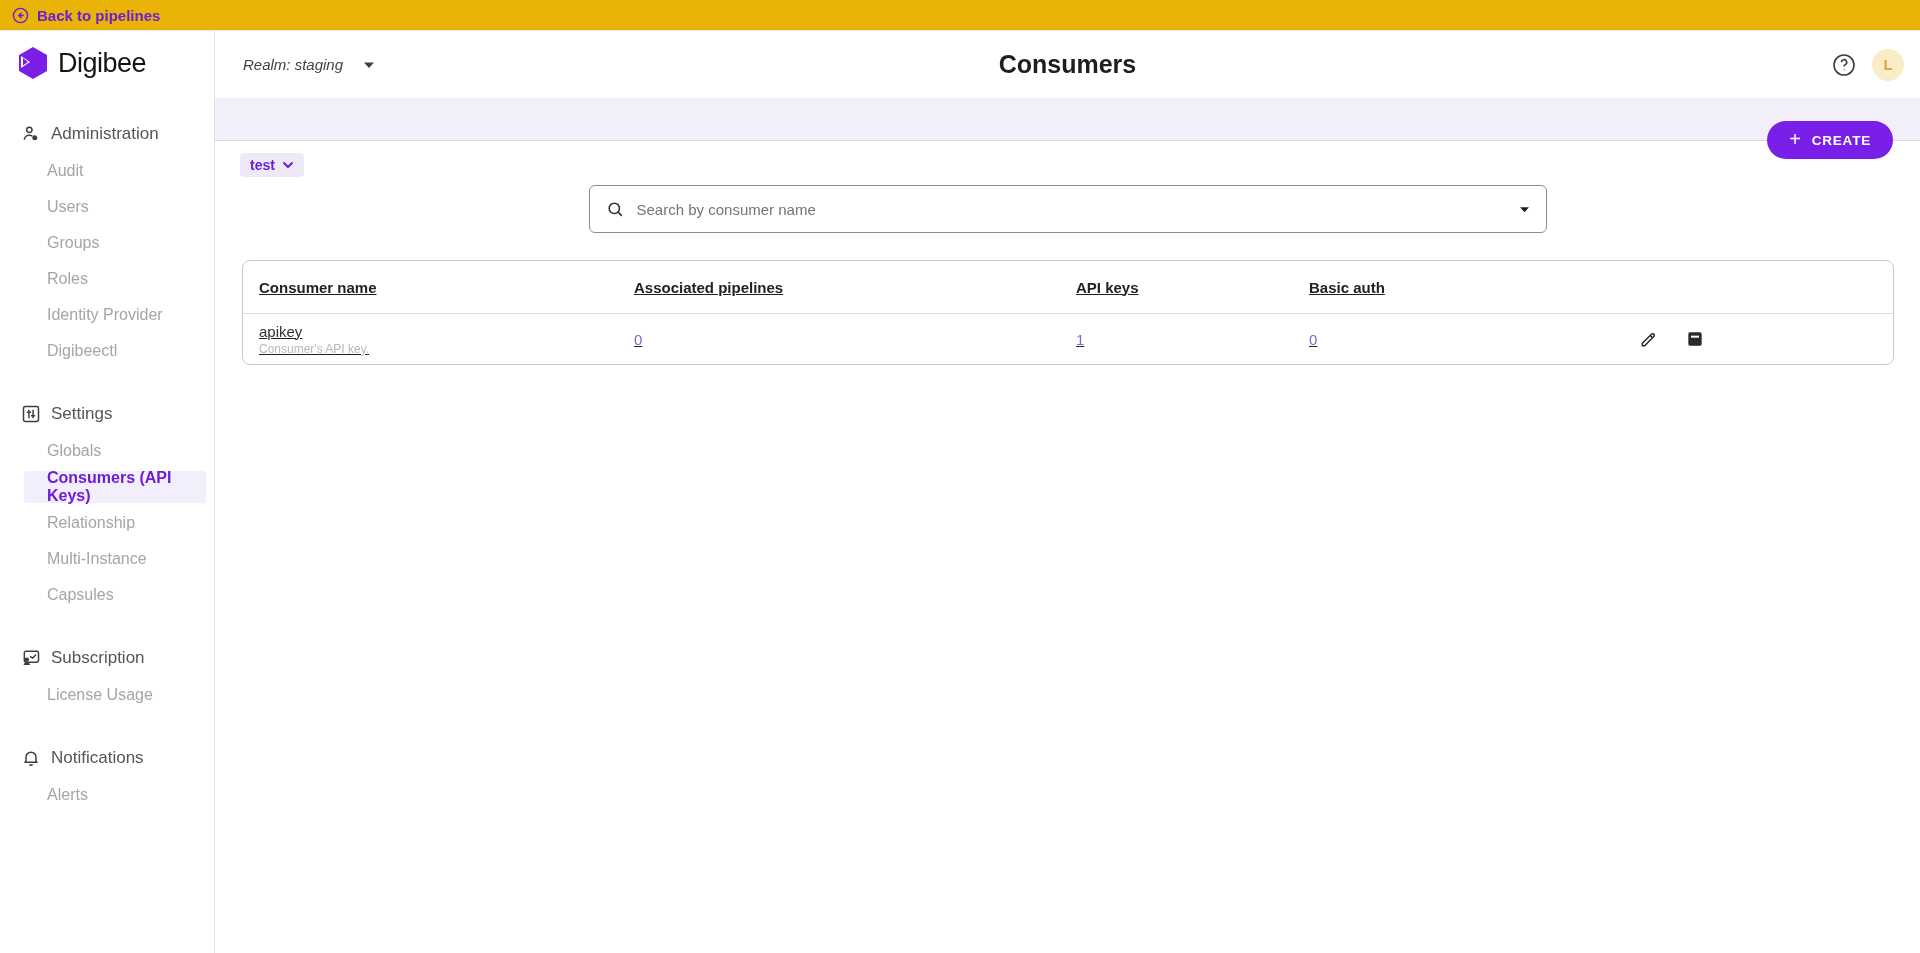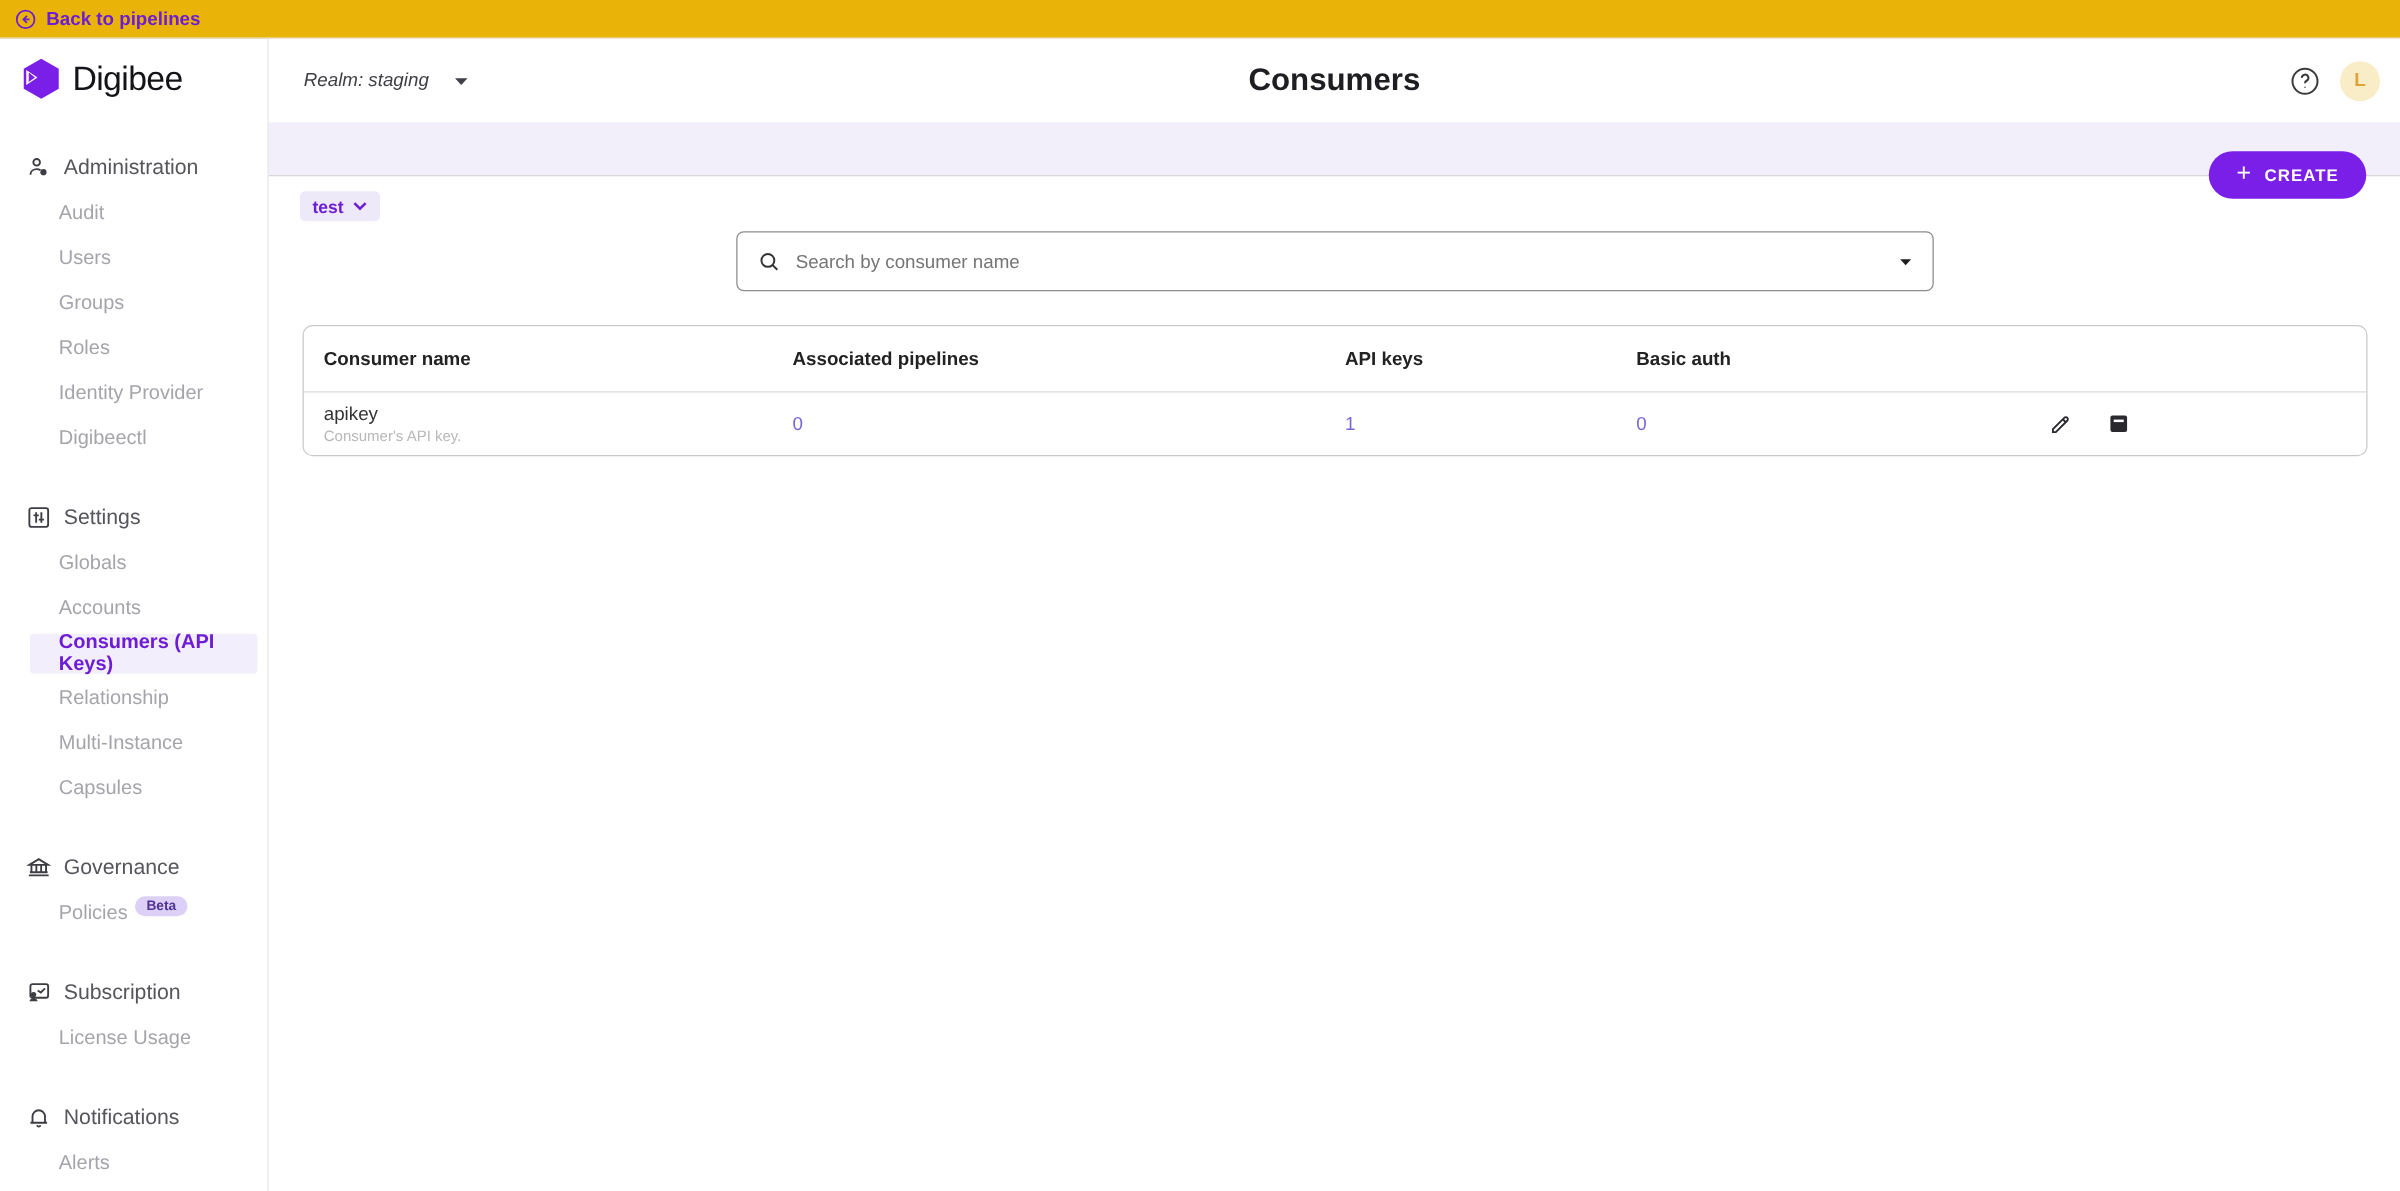--- a/index.html
+++ b/index.html
@@ -63,21 +63,21 @@
 
   .searchbar { width:958px; height:48px; margin:8px auto 0; border:1px solid #8c8c8c;
                border-radius:6px; display:flex; align-items:center; padding:0 16px; gap:12px; }
   .searchbar input { flex:1; border:none; outline:none; font-family:inherit;
                font-size:15px; color:#333; background:transparent; }
   .searchbar input::placeholder { color:#757575; }
   .search-caret { color:#1e1e1e; cursor:pointer; }
 
   
   .table { margin:27px 26px 0 27px; border:1px solid #c9c9c9; border-radius:8px; overflow:hidden; }
-  .tgrid { display:grid; grid-template-columns:375px 442px 233px 300px 1fr; align-items:center; }
+  .tgrid { display:grid; grid-template-columns:375px 442px 233px 300px 1fr; align-items:center;text-decoration:underline; }
   .thead { height:53px; border-bottom:1px solid #dcdcdc; font-size:15px; font-weight:700; color:#222; }
   .thead > div { padding-left:16px; }
   .trow { height:50px; font-size:15px; }
   .trow > div { padding-left:16px; }
   .cell-name .name { color:#333; }
   .cell-name .desc { font-size:12px; color:#b8b8b8; margin-top:2px; }
   .cell-link { color:#7d66d5; cursor:pointer; }
   .cell-actions { display:flex; align-items:center; gap:26px; color:#29292e;
                   justify-content:flex-start; padding-left:46px !important; }
   .icon-btn { width:20px; height:20px; cursor:pointer; color:#29292e; }
@@ -126,41 +126,28 @@
 
     <div class="nav-section">
       <div class="section-header">
         <svg width="20" height="20" viewBox="0 0 24 24" fill="none" stroke="currentColor" stroke-width="1.8">
           <rect x="3" y="3" width="18" height="18" rx="2"></rect>
           <path d="M9.5 7v10 M14.5 7v10 M7 10h5 M12 14h5"></path>
         </svg>
         <span>Settings</span>
       </div>
       <div class="nav-item">Globals</div>
-      <div class="nav-item">Accounts</div>
       <div class="nav-item-slot">
         <div class="active">Consumers (API Keys)</div>
       </div>
       <div class="nav-item">Relationship</div>
       <div class="nav-item">Multi-Instance</div>
       <div class="nav-item">Capsules</div>
     </div>
 
-    <div class="nav-section">
-      <div class="section-header">
-        <svg width="20" height="20" viewBox="0 0 24 24" fill="none" stroke="currentColor" stroke-width="1.8">
-          <path d="M3 9.5 L12 4 L21 9.5 H3 z M5 9.5v7 M9.7 9.5v7 M14.3 9.5v7 M19 9.5v7 M3.5 16.5h17 M2.5 19.5h19"></path>
-        </svg>
-        <span>Governance</span>
-      </div>
-      <div class="nav-item">
-        <span>Policies</span>
-        <span class="beta-badge">Beta</span>
-      </div>
-    </div>
 
     <div class="nav-section">
       <div class="section-header">
         <svg width="20" height="20" viewBox="0 0 24 24" fill="none" stroke="currentColor" stroke-width="1.8">
           <rect x="4" y="4" width="17" height="13" rx="2"></rect>
           <path d="M11 10l3 2 4-4"></path>
           <circle cx="7" cy="14" r="2.6" fill="currentColor" stroke="none"></circle>
           <path d="M3 20.5c.6-2.2 2.2-3.3 4-3.3s3.4 1.1 4 3.3" fill="currentColor" stroke="none"></path>
         </svg>
         <span>Subscription</span>

